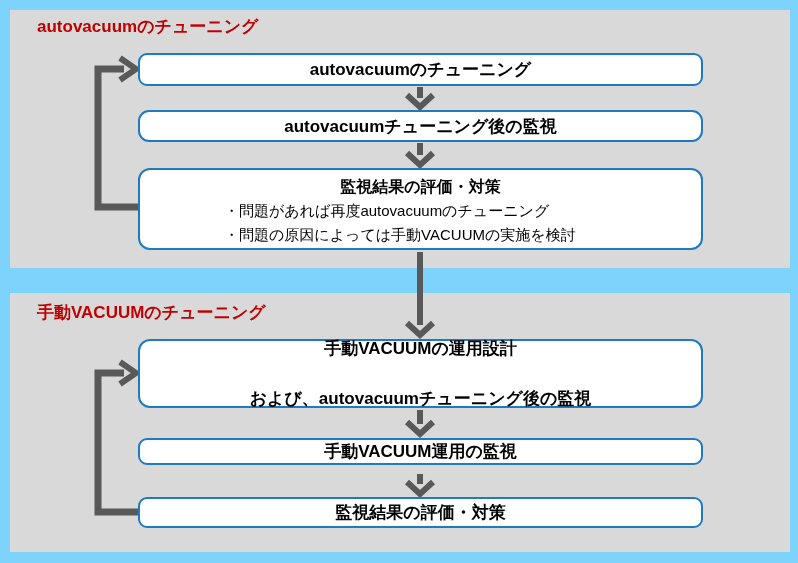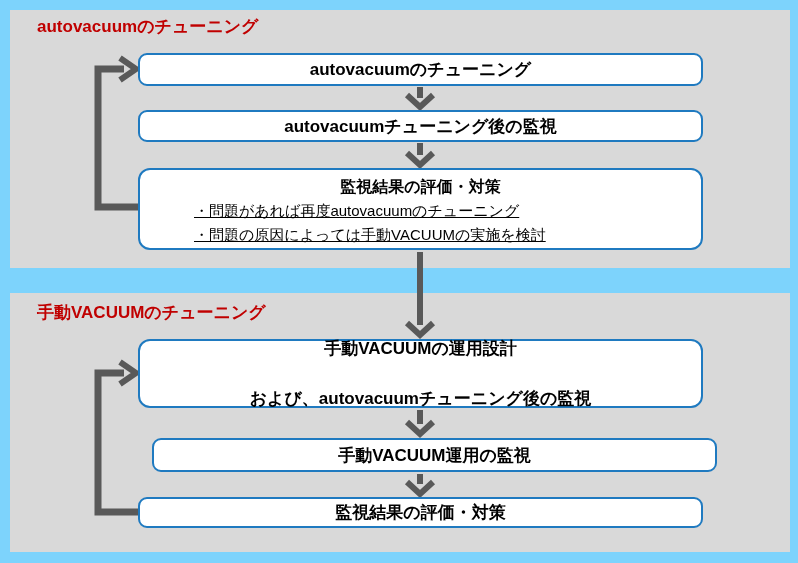--- a/index.html
+++ b/index.html
@@ -47,46 +47,45 @@
     color: var(--box-text, #000000);
     display: flex;
     align-items: center;
     justify-content: center;
     text-align: center;
     font-weight: bold;
     font-size: 17px;
     white-space: nowrap;
   }
   .box1 { top: 53px;  height: 33px; }
-  .box2 { top: 110px; height: 32px; }
+  .box2 { top: 110px; height: 32px; border-radius: 11px; }
   .box3 {
     top: 168px; height: 82px;
     border-radius: 12px;
     flex-direction: column;
     justify-content: flex-start;
     padding-top: 5px;
   }
   .box3 .box-heading { font-size: 16px; line-height: 24px; }
   .box3 .bullet-list {
     align-self: stretch;
     text-align: left;
-    padding-left: 54px;
+    padding-left: 84px;
     font-weight: normal;
     font-size: 15px;
     line-height: 24px;
-    text-decoration: underline;
   }
   .box4 {
     top: 339px; height: 69px;
     border-radius: 12px;
     flex-direction: column;
     line-height: 26px;
     gap: 24px;
   }
-  .box5 { top: 438px; height: 34px; margin-left: 14px; }
+  .box5 { top: 438px; height: 27px; }
   .box6 { top: 497px; height: 31px; }
 
   .arrow-layer {
     position: absolute;
     left: 0; top: 0;
     width: 798px;
     height: 563px;
     pointer-events: none;
     color: var(--arrow, #595959);
   }

